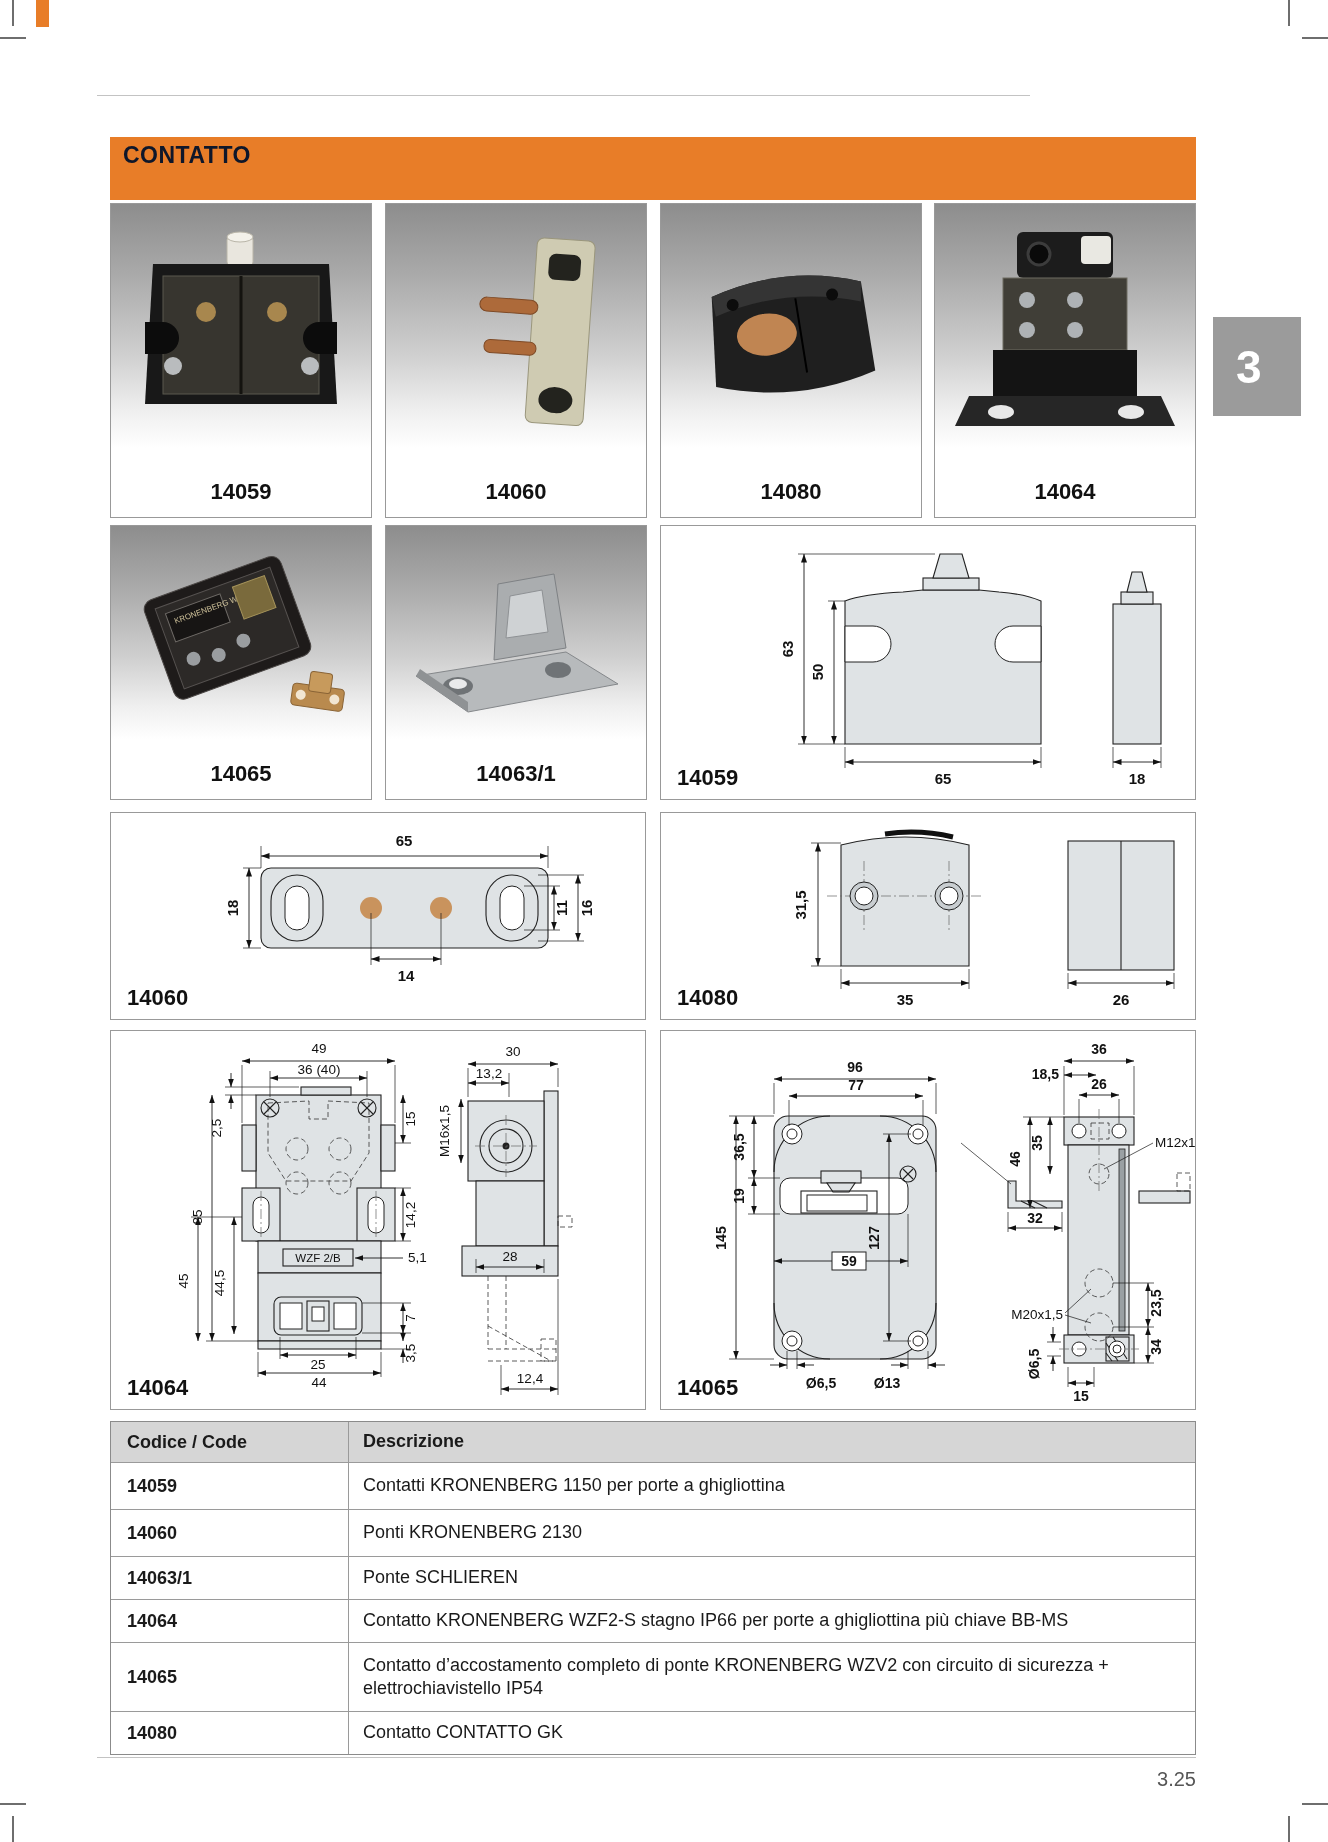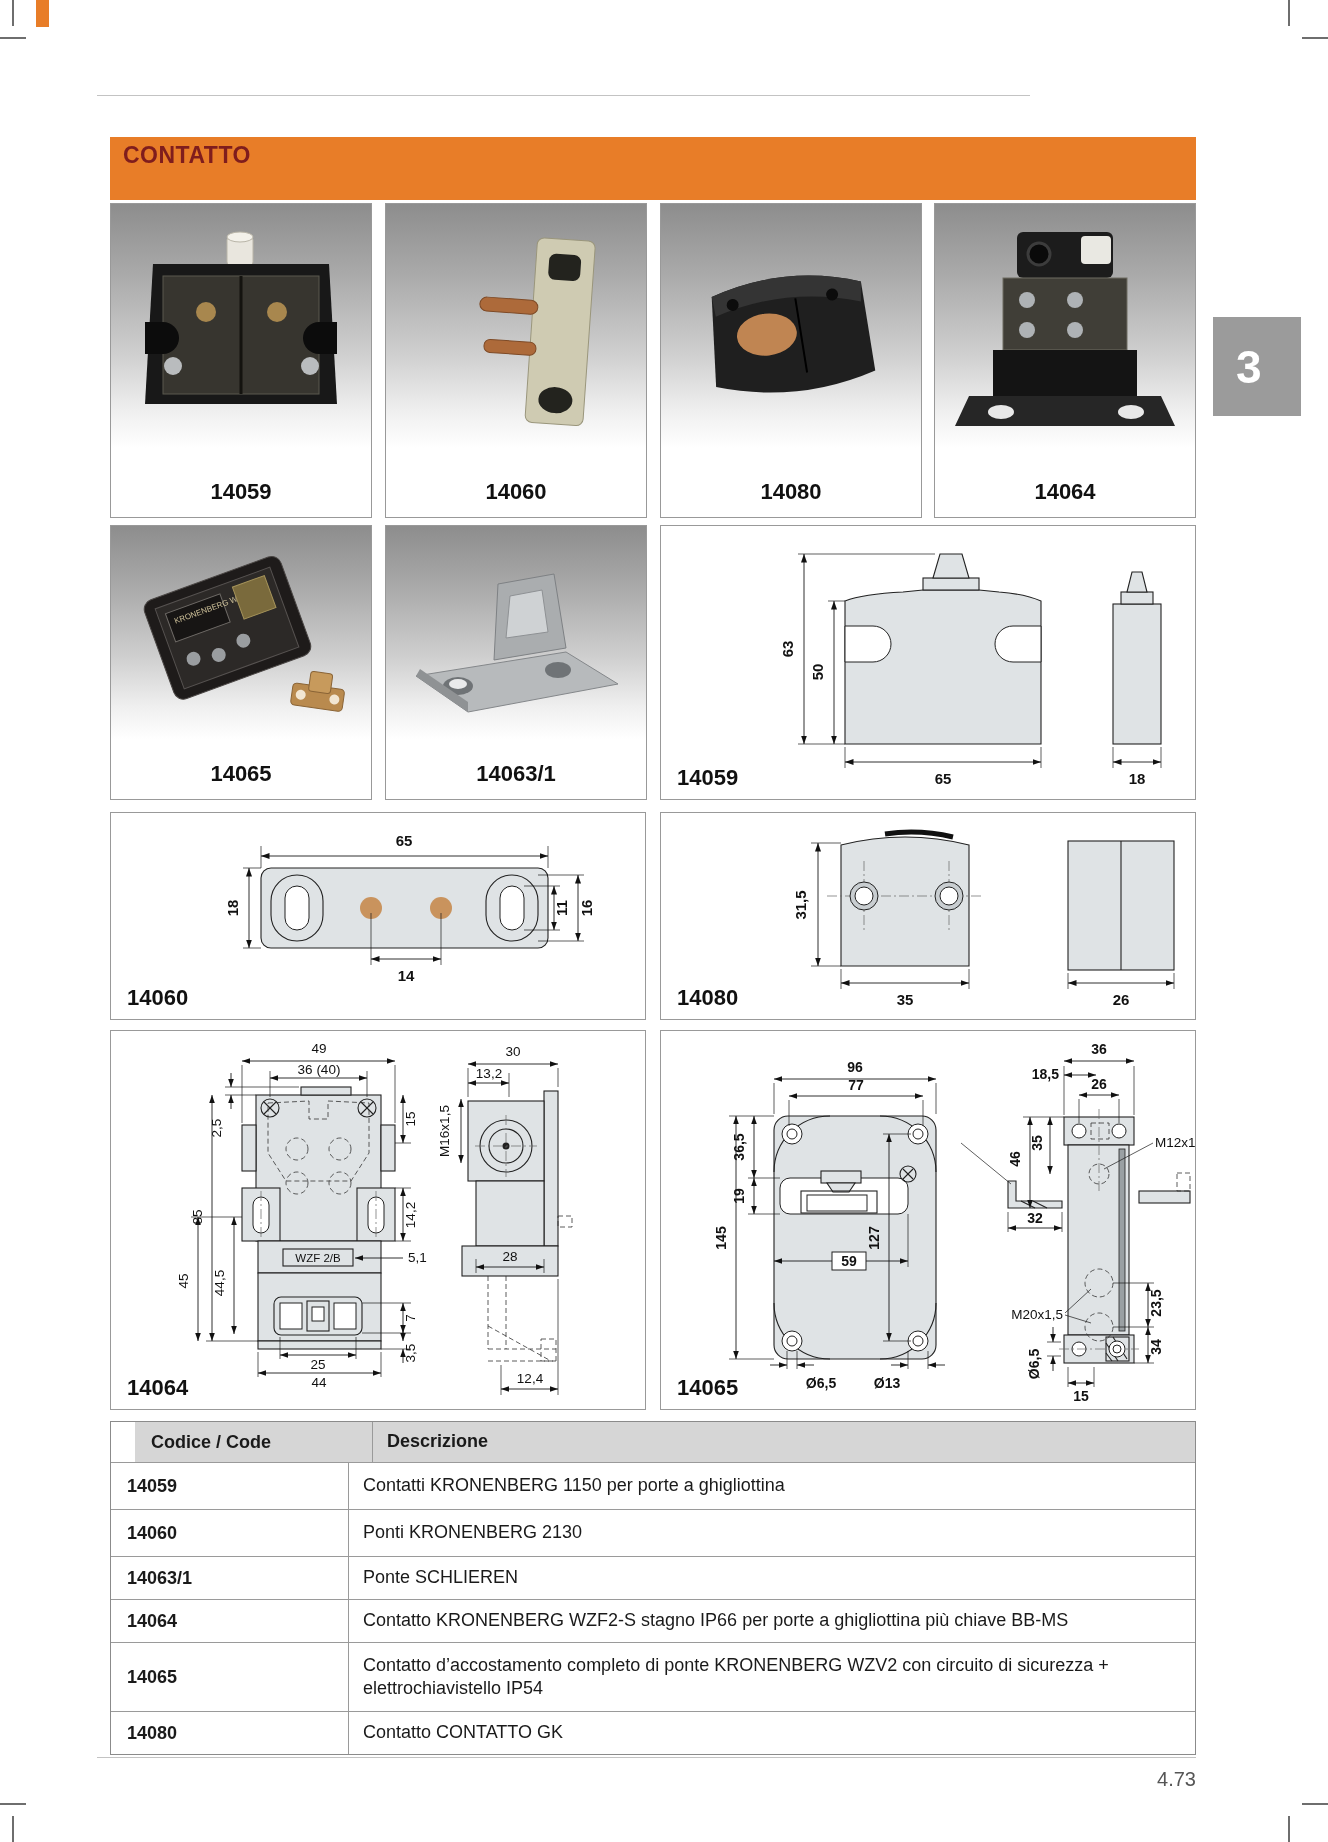--- a/index.html
+++ b/index.html
@@ -8,29 +8,29 @@
   .abs{position:absolute;}
   .rule{position:absolute;height:1px;background:#c3c3c3;}
   .mark{position:absolute;background:#6e6e6e;}
   .cell{position:absolute;border:1px solid #999;background:#fff;box-sizing:border-box;}
   .photo{background:linear-gradient(180deg,#8d8d8d 0%,#a9a9a9 22%,#cfcfcf 48%,#efefef 66%,#ffffff 78%);}
   .pcap{position:absolute;left:0;right:0;bottom:12px;text-align:center;font-weight:bold;font-size:22px;color:#111;}
   .dcap{position:absolute;left:16px;bottom:8px;font-weight:bold;font-size:22px;color:#111;}
   .psvg{position:absolute;left:0;top:0;}
   
   #band{position:absolute;left:110px;top:137px;width:1086px;height:63px;padding:5px 0 0 13px;box-sizing:border-box;}
-  #band .t1{color:#7f1d1d;font-weight:bold;font-size:23px;line-height:27px;letter-spacing:0.5px;}
+  #band .t1{color:#0f172a;font-weight:bold;font-size:23px;line-height:27px;letter-spacing:0.5px;}
   #band .t2{color:#fff;font-weight:bold;font-style:italic;font-size:23px;line-height:27px;letter-spacing:0.5px;}
   
   #tab3{position:absolute;left:1213px;top:317px;width:88px;height:99px;display:flex;align-items:center;padding-left:23px;box-sizing:border-box;}
   #tab3 span{color:#fff;font-weight:bold;font-size:46px;}
   
   #ptable{position:absolute;left:110px;top:1421px;width:1086px;border:1px solid #8b8b8b;box-sizing:border-box;font-size:18px;}
   .trow{display:flex;border-top:1px solid #9a9a9a;align-items:stretch;}
-  .trow:first-child{border-top:none;margin-left:24px;}
+  .trow:first-child{border-top:none;}
   .thead{background:#d6d6d6;font-weight:bold;}
   .tc{width:238px;border-right:1px solid #9a9a9a;display:flex;align-items:center;padding-left:16px;box-sizing:border-box;font-weight:bold;}
   .td{flex:1;display:flex;align-items:center;padding:6px 14px;box-sizing:border-box;line-height:1.3;}
   .thead .td{font-weight:bold;}
   #pagenum{position:absolute;left:1076px;top:1768px;width:120px;text-align:right;font-size:20px;color:#565656;}
   
   svg{display:block;}
   .bd{fill:#dfe3e5;stroke:#222;stroke-width:1.1;}
   .wh{fill:#fff;stroke:#222;stroke-width:1;}
   .ln{fill:none;stroke:#222;stroke-width:1.1;}
@@ -564,15 +564,15 @@
       <div class="tc">14065</div>
       <div class="td">Contatto d’accostamento completo di ponte KRONENBERG WZV2 con circuito di sicurezza + elettrochiavistello IP54</div>
     </div>
     <div class="trow" style="height:42px;">
       <div class="tc">14080</div>
       <div class="td">Contatto CONTATTO GK</div>
     </div>
   </div>
 
   <div class="rule" style="left:97px;top:1757px;width:1099px;"></div>
-  <div id="pagenum">4.73</div>
+  <div id="pagenum">3.25</div>
 
 </div>
 
 </body></html>

